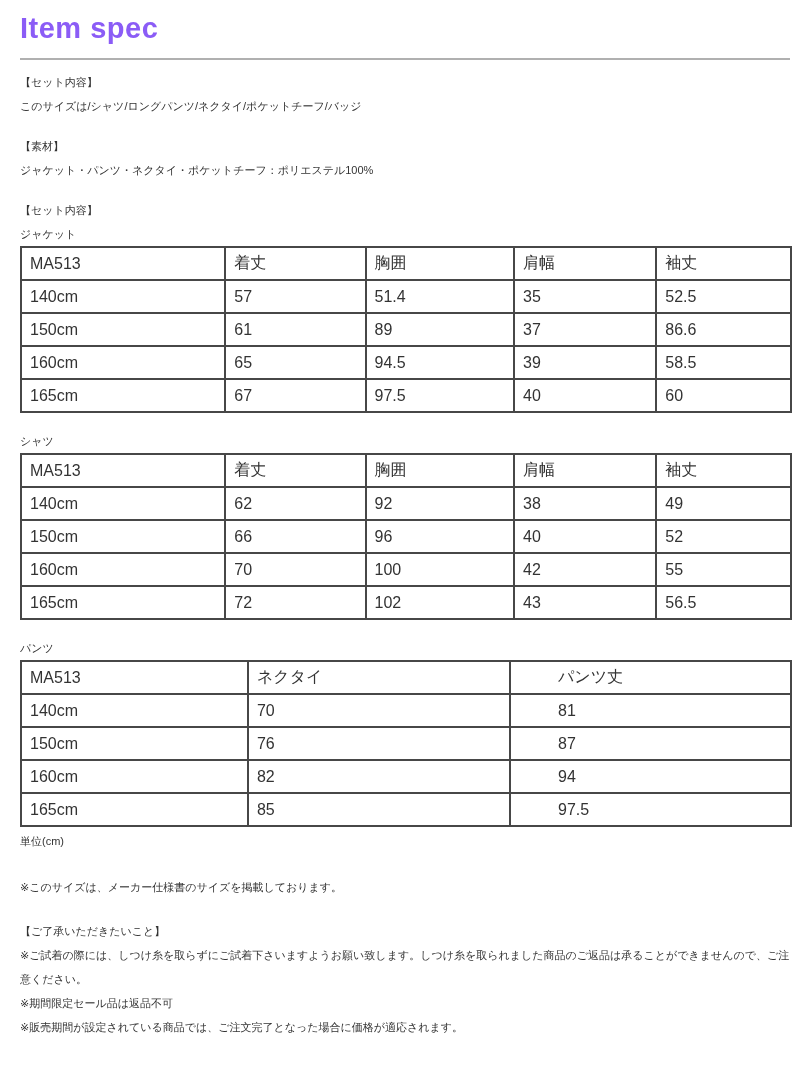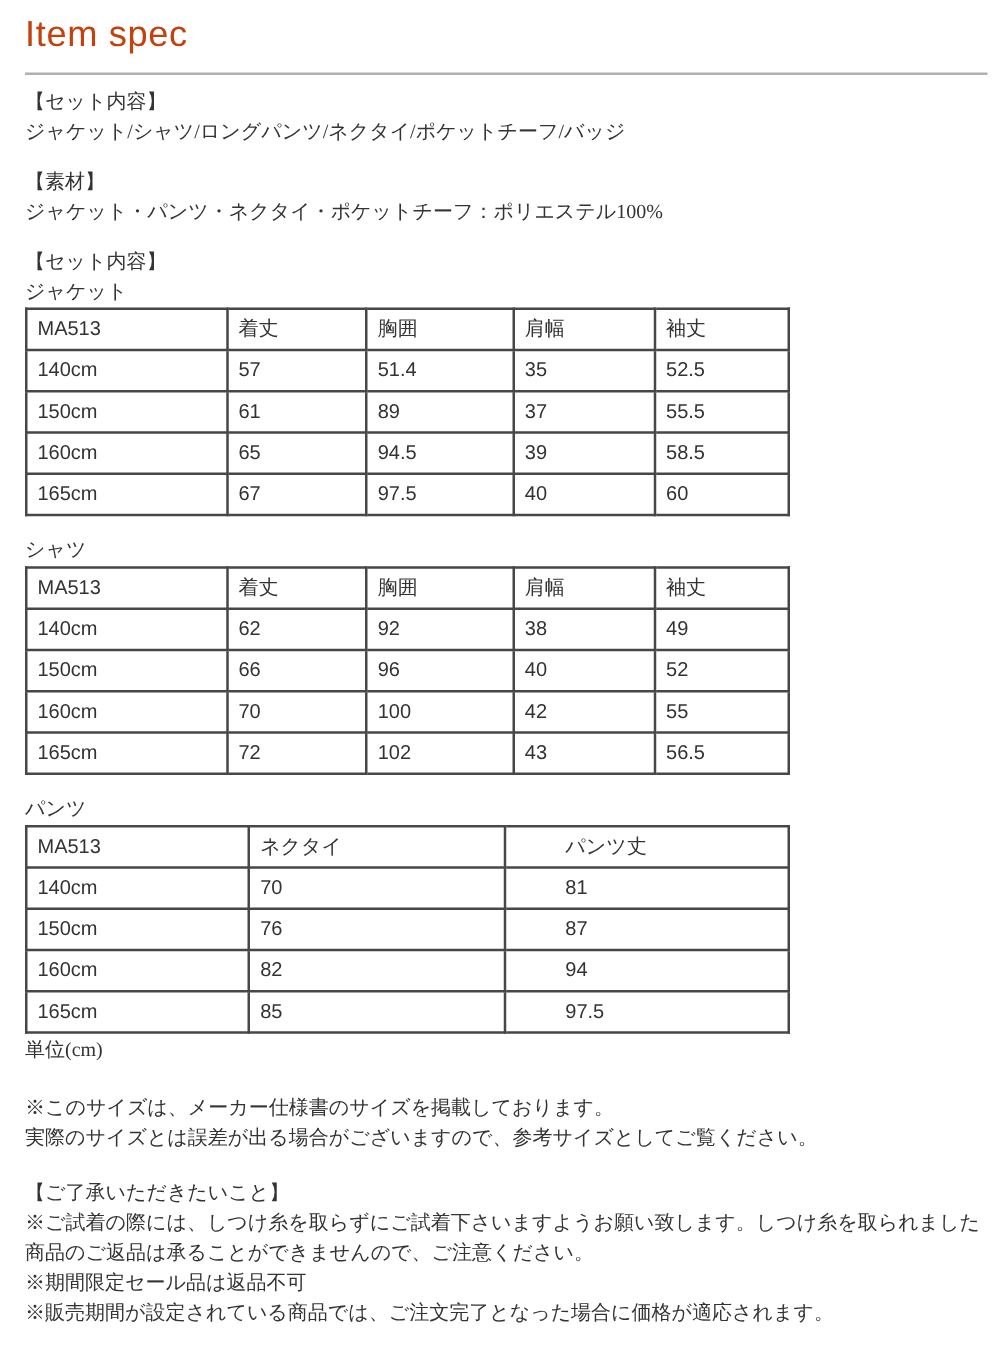--- a/index.html
+++ b/index.html
@@ -13,44 +13,43 @@
     overflow: hidden;
     font-family: "Liberation Sans", "DejaVu Sans", sans-serif;
     color: #333333;
   }
   .page {
     padding: 10px 6px 0 20px;
   }
   .page-title {
     font-size: 29px;
     line-height: 36px;
-    font-weight: normal;
-    color: #c2410c;
+    font-weight: bold;
+    color: #8b5cf6;
     letter-spacing: 0.5px;
     margin: 0;
   }
   .title-rule {
     border: none;
     border-top: 2px solid #b0b0b0;
     margin: 12px 0 0 0;
   }
   .heading, .body-line, .table-label {
-    font-size: 16px;
+    font-size: 11px;
     line-height: 24px;
     white-space: pre-wrap;
-    font-family: Liberation Serif, serif;
   }
   .heading { margin-top: 16px; }
   .heading.first { margin-top: 10px; }
   .table-label { margin-top: 0; }
   .table-gap { margin-top: 16px; }
   .size-table {
     border-collapse: collapse;
     table-layout: fixed;
-    width: 612px;
+    width: 772px;
     margin: 0;
   }
   .size-table th, .size-table td {
     border: 2px solid #474747;
     font-size: 16px;
     font-weight: normal;
     color: #333333;
     text-align: left;
     vertical-align: middle;
     height: 31px;
@@ -72,21 +71,21 @@
 </head>
 <body>
 
 <div class="page">
 
   <h1 class="page-title">Item spec</h1>
   <hr class="title-rule">
 
   <section>
     <div class="heading first">【セット内容】</div>
-    <div class="body-line">ジャケット/シャツ/ロングパンツ/ネクタイ/ポケットチーフ/バッジ</div>
+    <div class="body-line">このサイズは/シャツ/ロングパンツ/ネクタイ/ポケットチーフ/バッジ</div>
   </section>
 
   <section>
     <div class="heading">【素材】</div>
     <div class="body-line">ジャケット・パンツ・ネクタイ・ポケットチーフ：ポリエステル100%</div>
   </section>
 
   <section>
     <div class="heading">【セット内容】</div>
 
@@ -107,21 +106,21 @@
             <td>57</td>
             <td>51.4</td>
             <td>35</td>
             <td>52.5</td>
           </tr>
           <tr>
             <td>150cm</td>
             <td>61</td>
             <td>89</td>
             <td>37</td>
-            <td>55.5</td>
+            <td>86.6</td>
           </tr>
           <tr>
             <td>160cm</td>
             <td>65</td>
             <td>94.5</td>
             <td>39</td>
             <td>58.5</td>
           </tr>
           <tr>
             <td>165cm</td>
@@ -207,21 +206,20 @@
             <td>97.5</td>
           </tr>
         </tbody>
       </table>
 
     <div class="body-line unit-note">単位(cm)</div>
   </section>
 
   <section>
     <div class="body-line size-note-first">※このサイズは、メーカー仕様書のサイズを掲載しております。</div>
-    <div class="body-line">実際のサイズとは誤差が出る場合がございますので、参考サイズとしてご覧ください。</div>
   </section>
 
   <section>
     <div class="heading notice-heading">【ご了承いただきたいこと】</div>
     <div class="body-line">※ご試着の際には、しつけ糸を取らずにご試着下さいますようお願い致します。しつけ糸を取られました商品のご返品は承ることができませんので、ご注意ください。</div>
     <div class="body-line">※期間限定セール品は返品不可</div>
     <div class="body-line">※販売期間が設定されている商品では、ご注文完了となった場合に価格が適応されます。</div>
   </section>
 
 </div>

